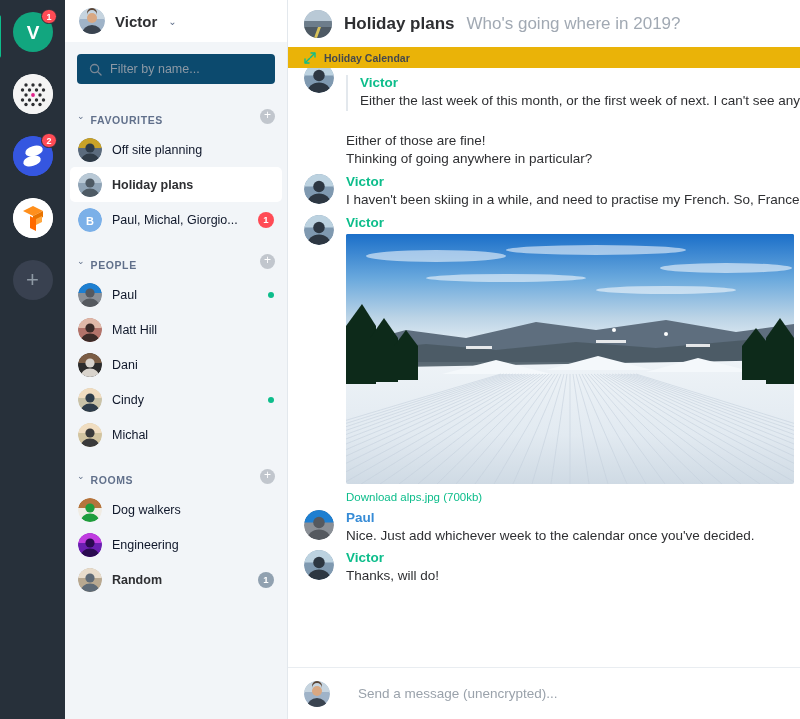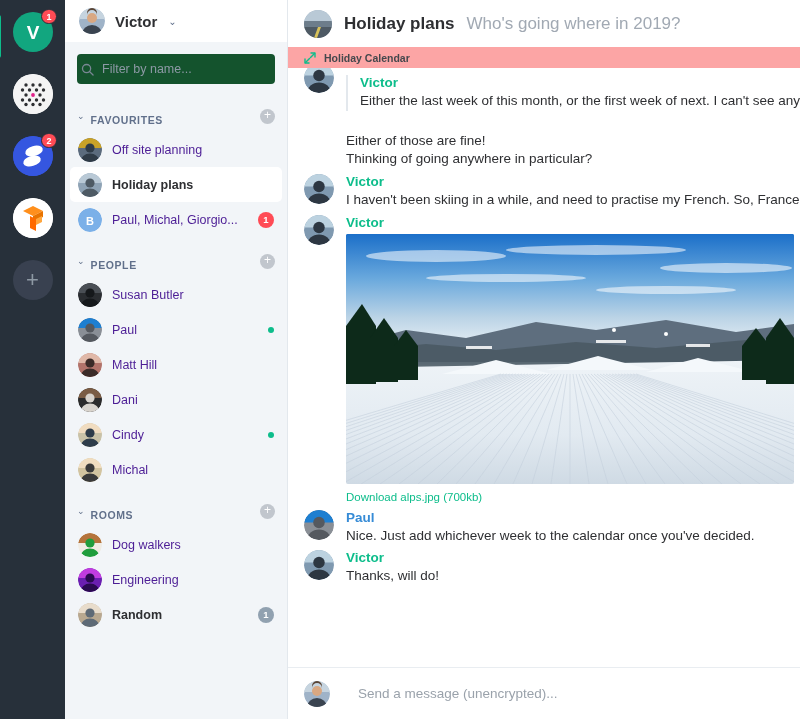--- a/index.html
+++ b/index.html
@@ -48,22 +48,22 @@
   .sb-header {
     height: 42px; background: #fff; display: flex; align-items: center;
     padding: 0 14px; gap: 10px;
   }
   .sb-header-av { width: 26px; height: 26px; border-radius: 50%; overflow: hidden; }
   .sb-header-name { font-size: 15px; font-weight: 600; color: #2e2f32; }
   .chev { font-size: 10px; color: #61708b; margin-left: 1px; }
 
   .search-wrap { padding: 12px 12px 8px 12px; }
   .search {
-    height: 30px; background: #14532d; border-radius: 4px;
-    display: flex; align-items: center; padding: 0 4px; gap: 8px;
+    height: 30px; background: #0c4a6e; border-radius: 4px;
+    display: flex; align-items: center; padding: 0 12px; gap: 8px;
   }
   .search-ph { font-size: 12.5px; color: #8d99a5; }
 
   .section { padding-top: 10px; }
   .section-hd {
     display: flex; align-items: center; padding: 4px 12px 6px 12px; gap: 6px;
   }
   .section-chev { font-size: 9px; color: #61708b; }
   .section-title {
     font-size: 10.5px; font-weight: 700; letter-spacing: 0.6px;
@@ -73,21 +73,21 @@
     width: 15px; height: 15px; border-radius: 50%; background: #c1c6cd;
     color: #fff; font-size: 12px; line-height: 13px; text-align: center;
   }
 
   .row {
     display: flex; align-items: center; gap: 10px;
     height: 35px; margin: 0 5px; padding: 0 8px; border-radius: 5px;
   }
   .row.selected { background: #fff; }
   .row-av { width: 24px; height: 24px; border-radius: 50%; overflow: hidden; flex-shrink: 0; }
-  .row-name { font-size: 12.5px; color: #4c1d95; flex: 1; white-space: nowrap; overflow: hidden; text-overflow: ellipsis; }
+  .row-name { font-size: 12.5px; color: #0f172a; flex: 1; white-space: nowrap; overflow: hidden; text-overflow: ellipsis; }
   .row.selected .row-name, .row.unread .row-name { color: #2e2f32; font-weight: 600; }
   .dot { width: 6px; height: 6px; border-radius: 50%; background: #0dbd8b; flex-shrink: 0; margin-left: -4px; }
   .badge-red {
     min-width: 16px; height: 16px; border-radius: 8px; background: #ff4b55;
     color: #fff; font-size: 9.5px; font-weight: 700; padding: 0 5px;
     display: flex; align-items: center; justify-content: center;
   }
   .badge-grey {
     min-width: 16px; height: 16px; border-radius: 8px; background: #91a1b0;
     color: #fff; font-size: 9.5px; font-weight: 700; padding: 0 5px;
@@ -98,21 +98,21 @@
   .main { flex: 1; display: flex; flex-direction: column; background: #fff; min-width: 0; }
   .room-hd {
     height: 47px; display: flex; align-items: center; gap: 12px; padding: 0 16px;
     flex-shrink: 0;
   }
   .room-av { width: 28px; height: 28px; border-radius: 50%; overflow: hidden; }
   .room-title { font-size: 17px; font-weight: 600; color: #2e2f32; }
   .room-topic { font-size: 17px; color: #a1a9b3; }
 
   .widget-bar {
-    background: #fca5a5; height: 21px; display: flex; align-items: center;
+    background: #eab308; height: 21px; display: flex; align-items: center;
     gap: 8px; padding: 0 16px; flex-shrink: 0;
   }
   .widget-name { font-size: 10.5px; font-weight: 700; color: #45484d; }
 
   .timeline { flex: 1; overflow: hidden; padding-top: 2px; position: relative; }
 
   .msg { display: flex; gap: 12px; padding: 5px 16px 0 16px; }
   .msg-av { width: 30px; height: 30px; border-radius: 50%; overflow: hidden; flex-shrink: 0; }
   .msg-body { min-width: 0; flex: 1; }
   .msg-sender { font-size: 13.5px; font-weight: 600; margin-bottom: 2px; }
@@ -278,36 +278,20 @@
               </svg></div>
             <span class="row-name">Paul, Michal, Giorgio...</span>
             <span class="badge-red">1</span>
           </div>
         </div>
         <div class="section">
           <div class="section-hd">
             <span class="section-chev">⌄</span>
             <span class="section-title">PEOPLE</span>
             <span class="section-add">+</span>
-          </div>
-          <div class="row">
-            <div class="row-av"><svg width="24" height="24" viewBox="0 0 24 24">
-                <defs>
-                  <clipPath id="cpphoto-susan24">
-                    <circle cx="12" cy="12" r="12"></circle>
-                  </clipPath>
-                </defs>
-                <g clip-path="url(#cpphoto-susan24)">
-                  <rect x="0" y="0" width="24" height="24" fill="#2a2d31"></rect>
-                  <rect x="0" y="0" width="24" height="10" fill="#4a4f55"></rect>
-                  <circle cx="12" cy="10" r="4.6" fill="#15181b"></circle>
-                  <path d="M2.5 24 a9.5 8.5 0 0 1 19 0 Z" fill="#15181b"></path>
-                </g>
-              </svg></div>
-            <span class="row-name">Susan Butler</span>
           </div>
           <div class="row">
             <div class="row-av"><svg width="24" height="24" viewBox="0 0 24 24">
                 <defs>
                   <clipPath id="cpphoto-paul24">
                     <circle cx="12" cy="12" r="12"></circle>
                   </clipPath>
                 </defs>
                 <g clip-path="url(#cpphoto-paul24)">
                   <rect x="0" y="0" width="24" height="24" fill="#8a8f96"></rect>

